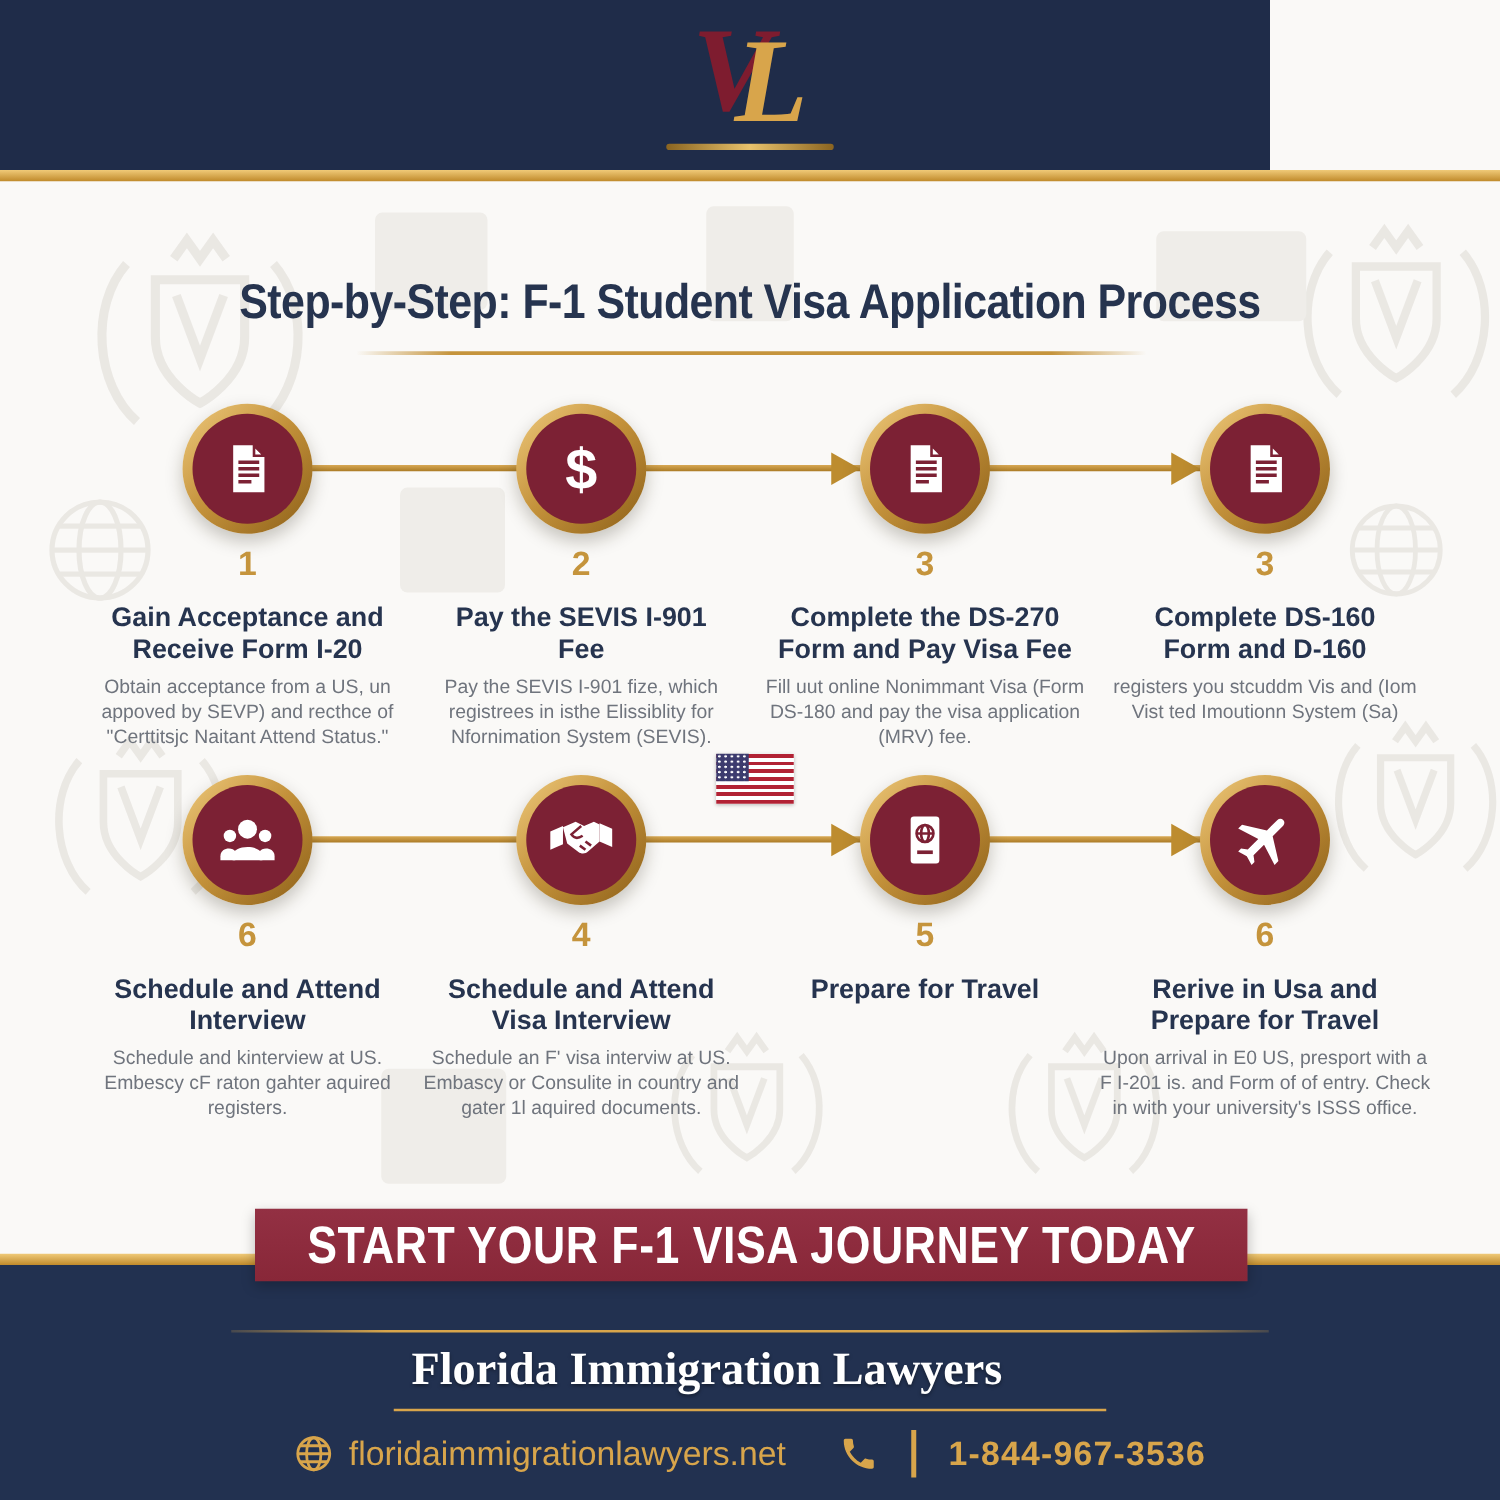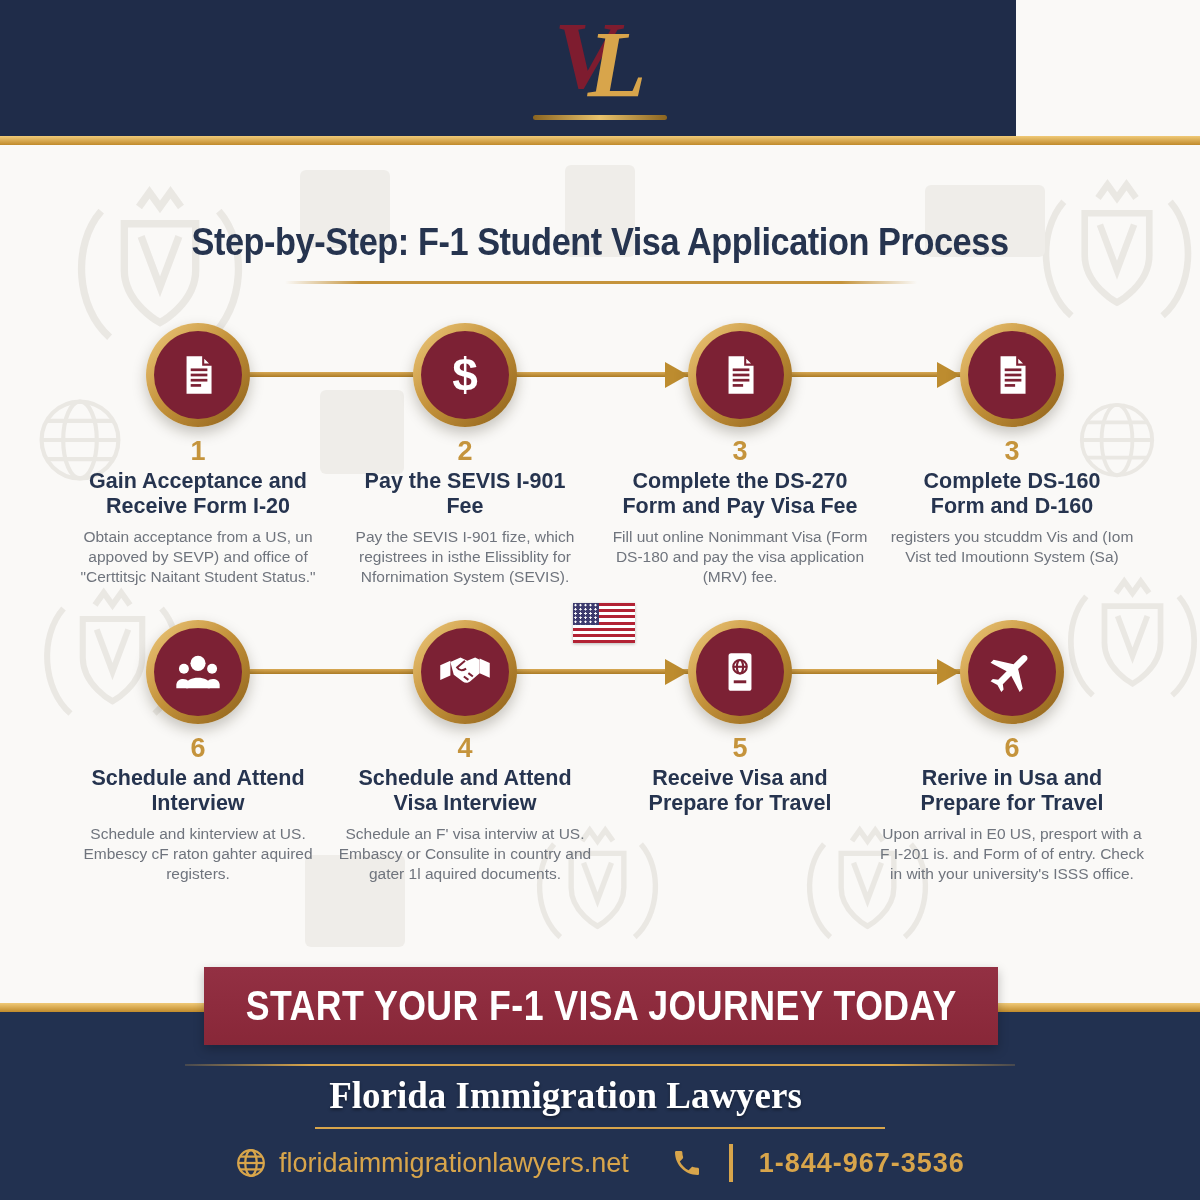--- a/index.html
+++ b/index.html
@@ -39,33 +39,33 @@
 
   
   .step{position:absolute;width:270px;text-align:center;z-index:2;}
   .circle-outer{width:104px;height:104px;margin:0 auto;border-radius:50%;box-sizing:border-box;
         padding:8px;background:linear-gradient(135deg,#efca7d 0%,#c3913a 48%,#8d6019 100%);
         box-shadow:0 6px 14px rgba(40,30,10,.25);}
   .circle-inner{width:100%;height:100%;border-radius:50%;background:#7c2134;
         display:flex;align-items:center;justify-content:center;}
   .icon-dollar{color:#fff;font-size:46px;font-weight:700;line-height:1;}
   .step-number{margin-top:9px;font-size:27px;font-weight:700;color:#c5943c;}
-  .step-title{margin-top:2px;font-size:21.5px;font-weight:700;color:#26344f;line-height:1.16;}
+  .step-title{margin-top:15px;font-size:21.5px;font-weight:700;color:#26344f;line-height:1.16;}
   .step-title span{display:block;}
   .step-desc{margin-top:8px;font-size:15.5px;color:#6f747d;line-height:1.3;}
 
   
   .flag{position:absolute;left:573px;top:603px;width:62px;height:40px;z-index:3;
         background:repeating-linear-gradient(180deg,#b22234 0 3.1px,#ffffff 3.1px 6.2px);
         box-shadow:0 1px 3px rgba(0,0,0,.25);}
   .flag .canton{position:absolute;left:0;top:0;width:26px;height:21.5px;background:#3c3b6e;
         background-image:radial-gradient(#fff 1px,transparent 1.4px);background-size:5px 4.2px;}
 
   
-  .banner{position:absolute;left:204px;top:967px;width:794px;height:78px;z-index:5;
+  .banner{position:absolute;left:204px;top:967px;width:794px;height:58px;z-index:5;
         background:linear-gradient(180deg,#933043,#882738);
         display:flex;align-items:center;justify-content:center;
         box-shadow:0 4px 10px rgba(0,0,0,.25);}
   .banner-label{color:#fff;font-size:42px;font-weight:700;white-space:nowrap;
         transform:scaleX(.85);letter-spacing:.5px;}
 
   
   .footer{position:absolute;left:0;top:1012px;width:1200px;height:188px;background:#223150;}
   .f-line1{position:absolute;left:185px;top:52px;width:830px;height:2px;
         background:linear-gradient(90deg,rgba(216,165,75,.2),#d8a54b 15%,#d8a54b 85%,rgba(216,165,75,.2));}
@@ -169,21 +169,21 @@
               <line x1="17" y1="34" x2="27" y2="34"></line>
         </g>
           </svg>
     </div>
       </div>
     <div class="step-number">1</div>
     <div class="step-title">
       <span>Gain Acceptance and</span>
       <span>Receive Form I-20</span>
     </div>
-    <div class="step-desc">Obtain acceptance from a US, un appoved by SEVP) and office of "Certtitsjc Naitant Student Status."</div>
+    <div class="step-desc">Obtain acceptance from a US, un appoved by SEVP) and recthce of "Certtitsjc Naitant Attend Status."</div>
   </div>
 
   <div class="step" style="left:330px;top:323px">
     <div class="circle-outer">
         <div class="circle-inner">
       <div class="icon-dollar">$</div>
     </div>
       </div>
     <div class="step-number">2</div>
     <div class="step-title">
@@ -292,21 +292,20 @@
           <circle cx="24" cy="19" r="6.5"></circle>
           <ellipse cx="24" cy="19" rx="3" ry="6.5"></ellipse>
           <line x1="17.5" y1="19" x2="30.5" y2="19"></line>
         </g>
         <rect x="18" y="32" width="12" height="2.8" fill="#7c2134"></rect>
       </svg>
     </div>
       </div>
     <div class="step-number">5</div>
     <div class="step-title">
-      <span>Receive Visa and</span>
       <span>Prepare for Travel</span>
     </div>
   </div>
 
   <div class="step" style="left:877px;top:620px">
     <div class="circle-outer">
         <div class="circle-inner">
       <svg width="52" height="52" viewBox="0 0 24 24" style="transform:rotate(45deg)">
         <path fill="#fff" d="M21,16 v-2 l-8,-5 V3.5 C13,2.67 12.33,2 11.5,2 S10,2.67 10,3.5 V9 l-8,5 v2 l8,-2.5 V19 l-2,1.5 V22 l3.5,-1 l3.5,1 v-1.5 L13,19 v-5.5 L21,16 z"></path>
       </svg>

